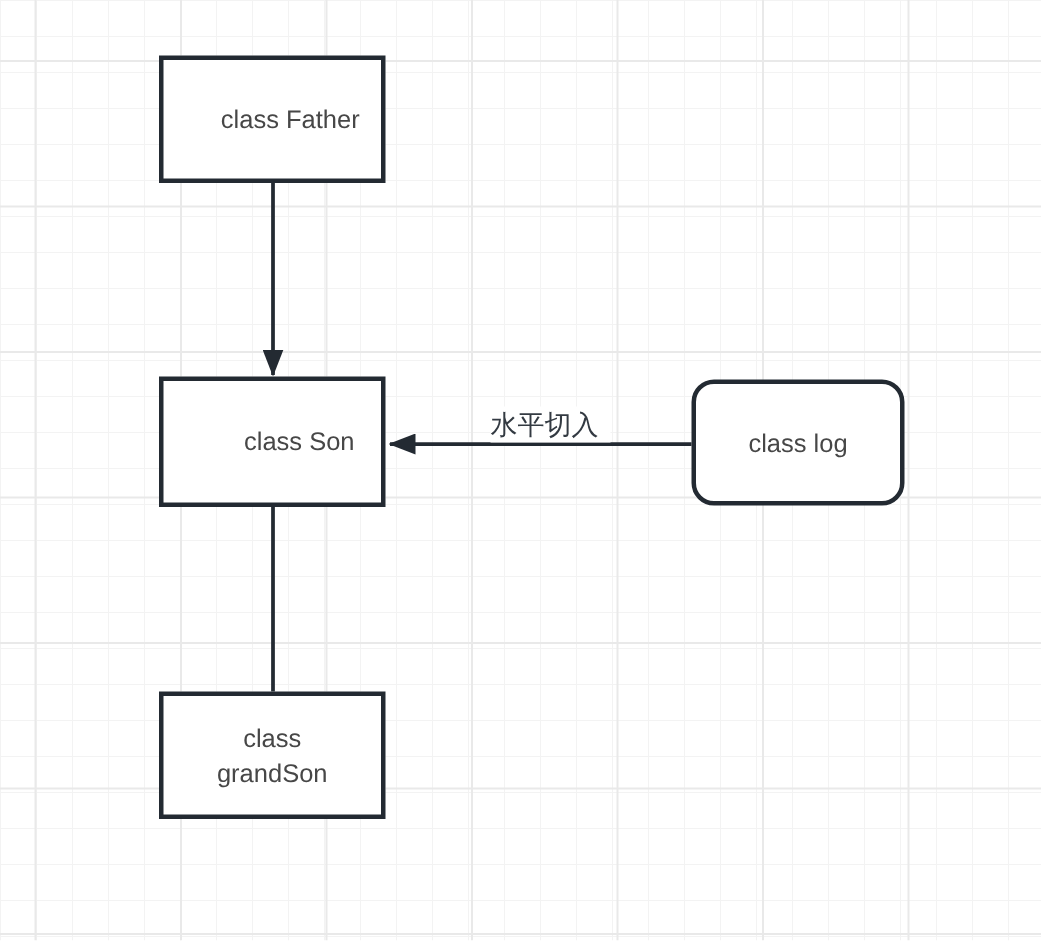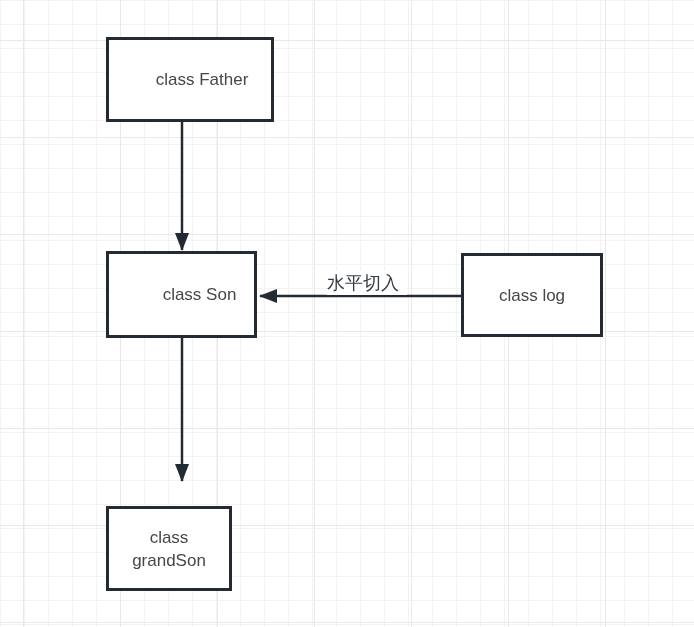--- a/index.html
+++ b/index.html
@@ -37,24 +37,24 @@
     align-items: center;
     justify-content: center;
     text-align: center;
     background: var(--node-bg);
     border: 3px solid var(--node-border);
     color: var(--node-text);
     font-size: 17px;
     line-height: 23px;
     z-index: 2;
   }
-  .node-father   { left: 106px; top: 37px;  width: 168px; height: 85px; padding-left: 24px; }
+  .node-father   { left: 106px; top: 37px;  width: 151px; height: 85px; padding-left: 24px; }
   .node-son      { left: 106px; top: 251px; width: 151px; height: 87px; padding-left: 36px; }
-  .node-log      { left: 461px; top: 253px; width: 142px; height: 84px; }
-  .node-grandson { left: 106px; top: 506px; width: 126px; height: 85px; }
+  .node-log      { left: 461px; top: 253px; width: 142px; height: 84px; border-radius: 15px; }
+  .node-grandson { left: 106px; top: 461px; width: 151px; height: 85px; }
   .node-grandson .node-label { display: inline-block; max-width: 95px; }
   .edges {
     position: absolute;
     left: 0; top: 0;
     width: 694px; height: 627px;
     z-index: 1;
     pointer-events: none;
   }
   .edges line { stroke: var(--line); stroke-width: 2.5; }
   .edges marker polygon { fill: var(--line); }

